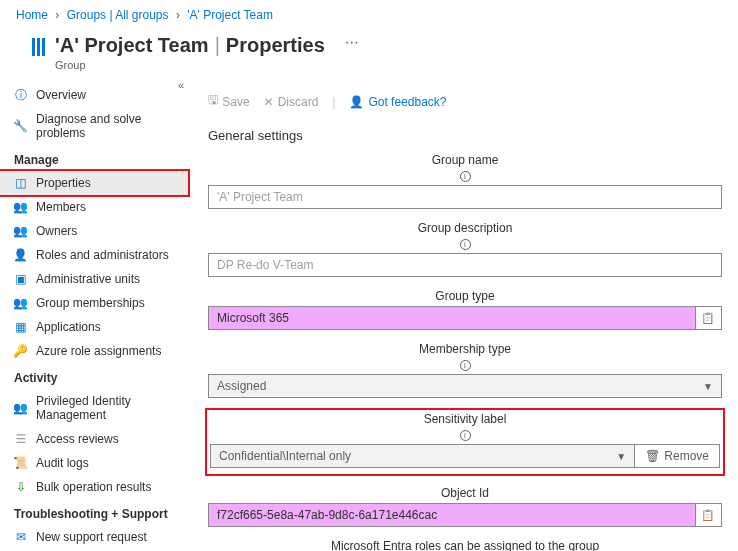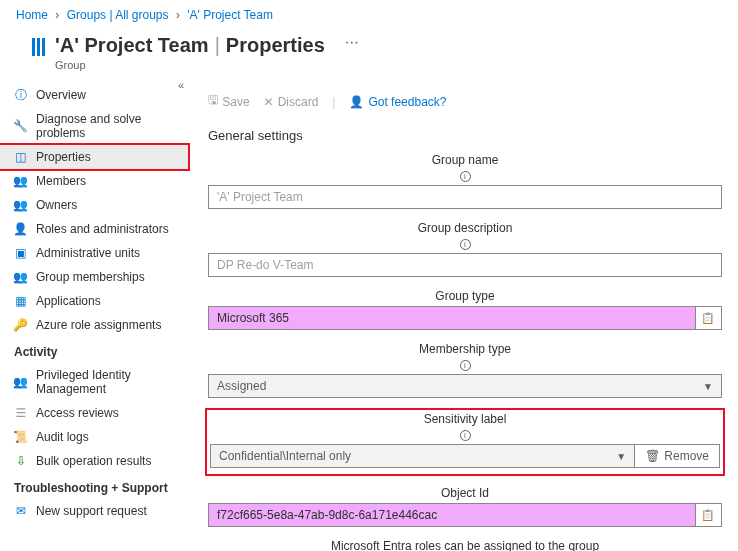--- a/index.html
+++ b/index.html
@@ -76,20 +76,21 @@
 
     <div class="nav-item">
       <span class="nav-icon" style="color:#0078d4">ⓘ</span>
       <span>Overview</span>
     </div>
     <div class="nav-item">
       <span class="nav-icon" style="color:#0078d4">🔧</span>
       <span>Diagnose and solve problems</span>
     </div>
 
+    <div class="nav-section-title">Manage</div>
 
     <div class="highlight-nav">
       <div class="nav-item selected">
         <span class="nav-icon" style="color:#0078d4">◫</span>
         <span>Properties</span>
       </div>
     </div>
     <div class="nav-item">
       <span class="nav-icon" style="color:#0078d4">👥</span>
       <span>Members</span>

